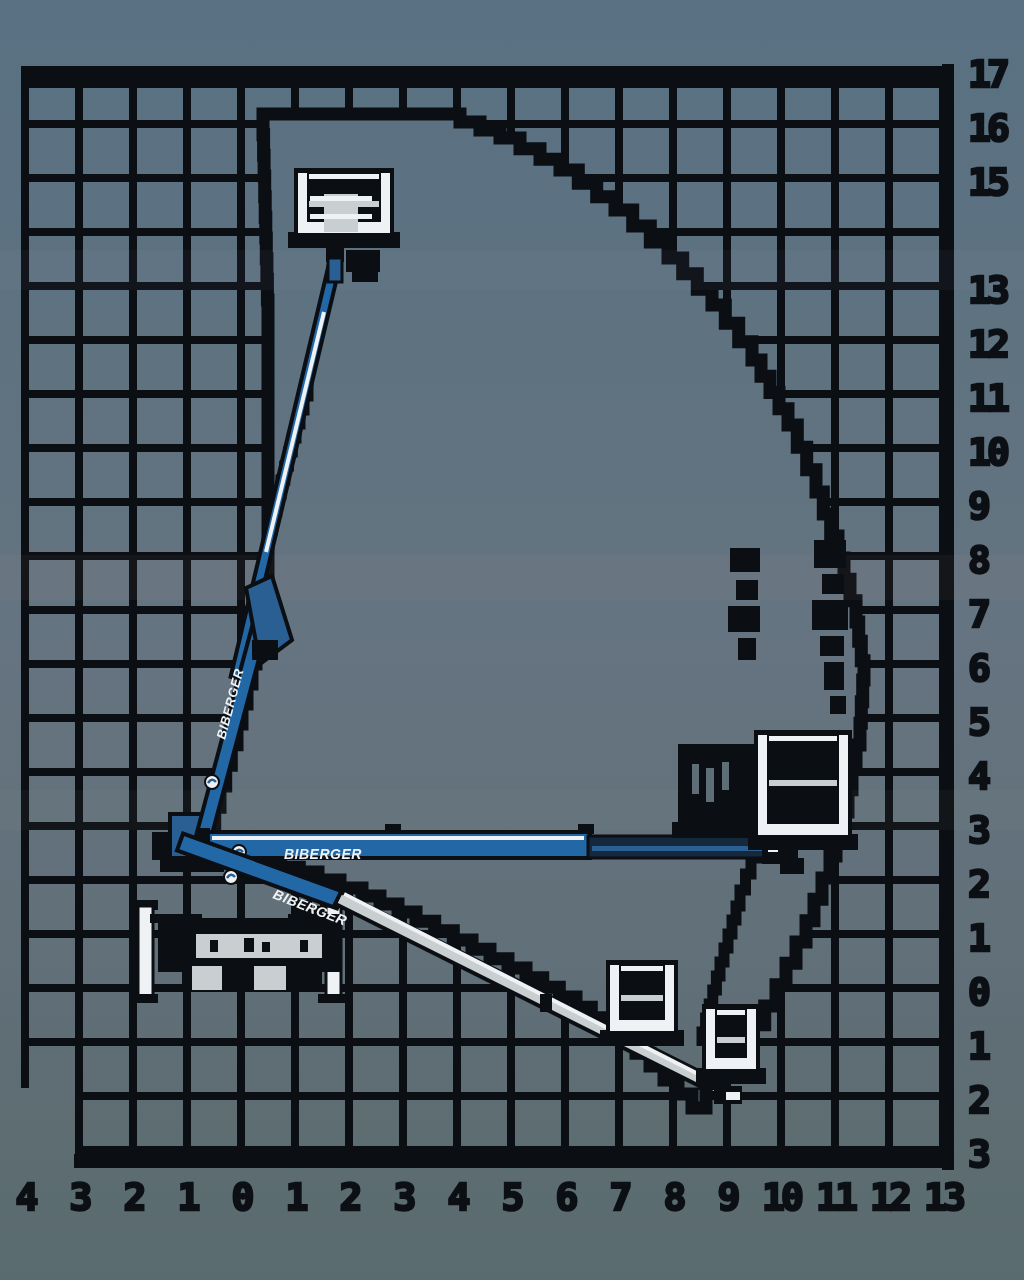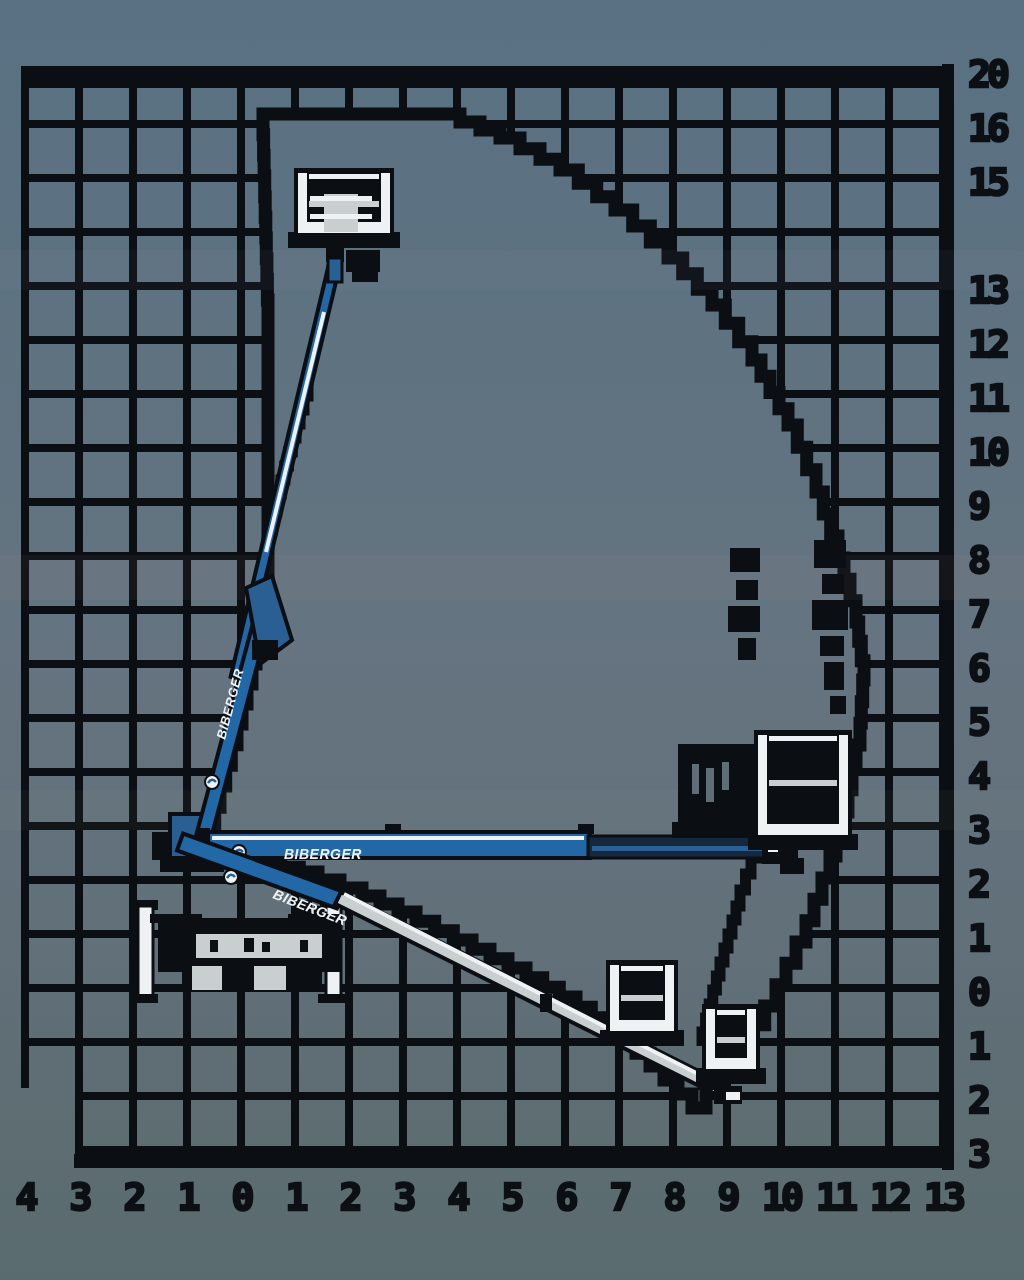--- a/index.html
+++ b/index.html
@@ -238,21 +238,21 @@
       <span class="axis-label" style="left: 565px; top: 1178px;">6</span>
       <span class="axis-label" style="left: 619px; top: 1178px;">7</span>
       <span class="axis-label" style="left: 673px; top: 1178px;">8</span>
       <span class="axis-label" style="left: 727px; top: 1178px;">9</span>
       <span class="axis-label" style="left: 781px; top: 1178px;">10</span>
       <span class="axis-label" style="left: 835px; top: 1178px;">11</span>
       <span class="axis-label" style="left: 889px; top: 1178px;">12</span>
       <span class="axis-label" style="left: 943px; top: 1178px;">13</span>
     </div>
   <div id="y-axis">
-      <span class="axis-label y-label" style="left: 968px; transform: translate(0px, -50%); top: 74px;">20</span>
+      <span class="axis-label y-label" style="left: 968px; transform: translate(0px, -50%); top: 74px;">17</span>
       <span class="axis-label y-label" style="left: 968px; transform: translate(0px, -50%); top: 128px; text-align: right;">16</span>
       <span class="axis-label y-label" style="left: 968px; transform: translate(0px, -50%); top: 182px; text-align: center;">15</span>
       <span class="axis-label y-label" style="left: 1004px; transform: translate(0px, -50%); top: 236px; margin-left: 36px;">14</span>
       <span class="axis-label y-label" style="left: 968px; transform: translate(0px, -50%); top: 290px;">13</span>
       <span class="axis-label y-label" style="left: 968px; transform: translate(0px, -50%); top: 344px;">12</span>
       <span class="axis-label y-label" style="left: 968px; transform: translate(0px, -50%); top: 398px;">11</span>
       <span class="axis-label y-label" style="left: 968px; transform: translate(0px, -50%); top: 452px;">10</span>
       <span class="axis-label y-label" style="left: 968px; transform: translate(0px, -50%); top: 506px;">9</span>
       <span class="axis-label y-label" style="left: 968px; transform: translate(0px, -50%); top: 560px;">8</span>
       <span class="axis-label y-label" style="left: 968px; transform: translate(0px, -50%); top: 614px;">7</span>

